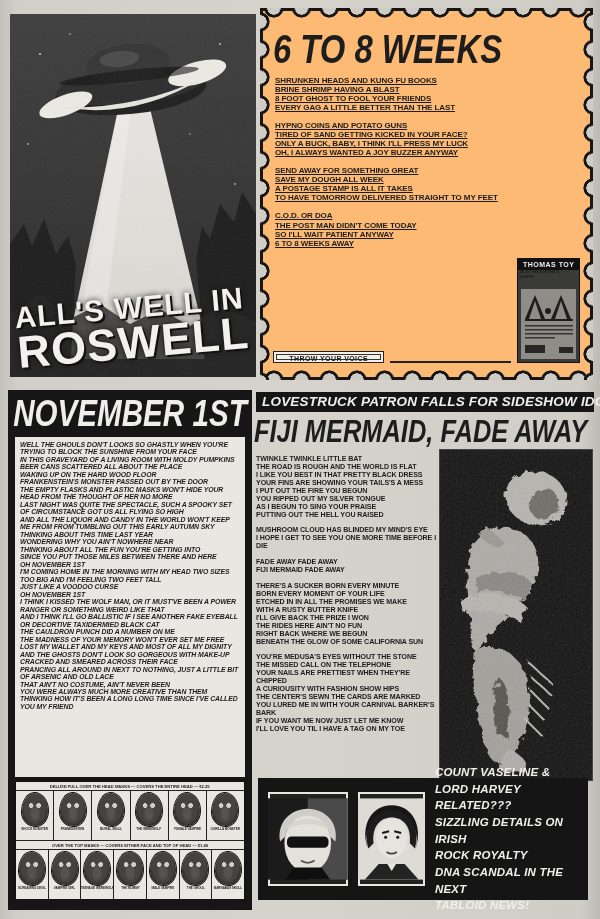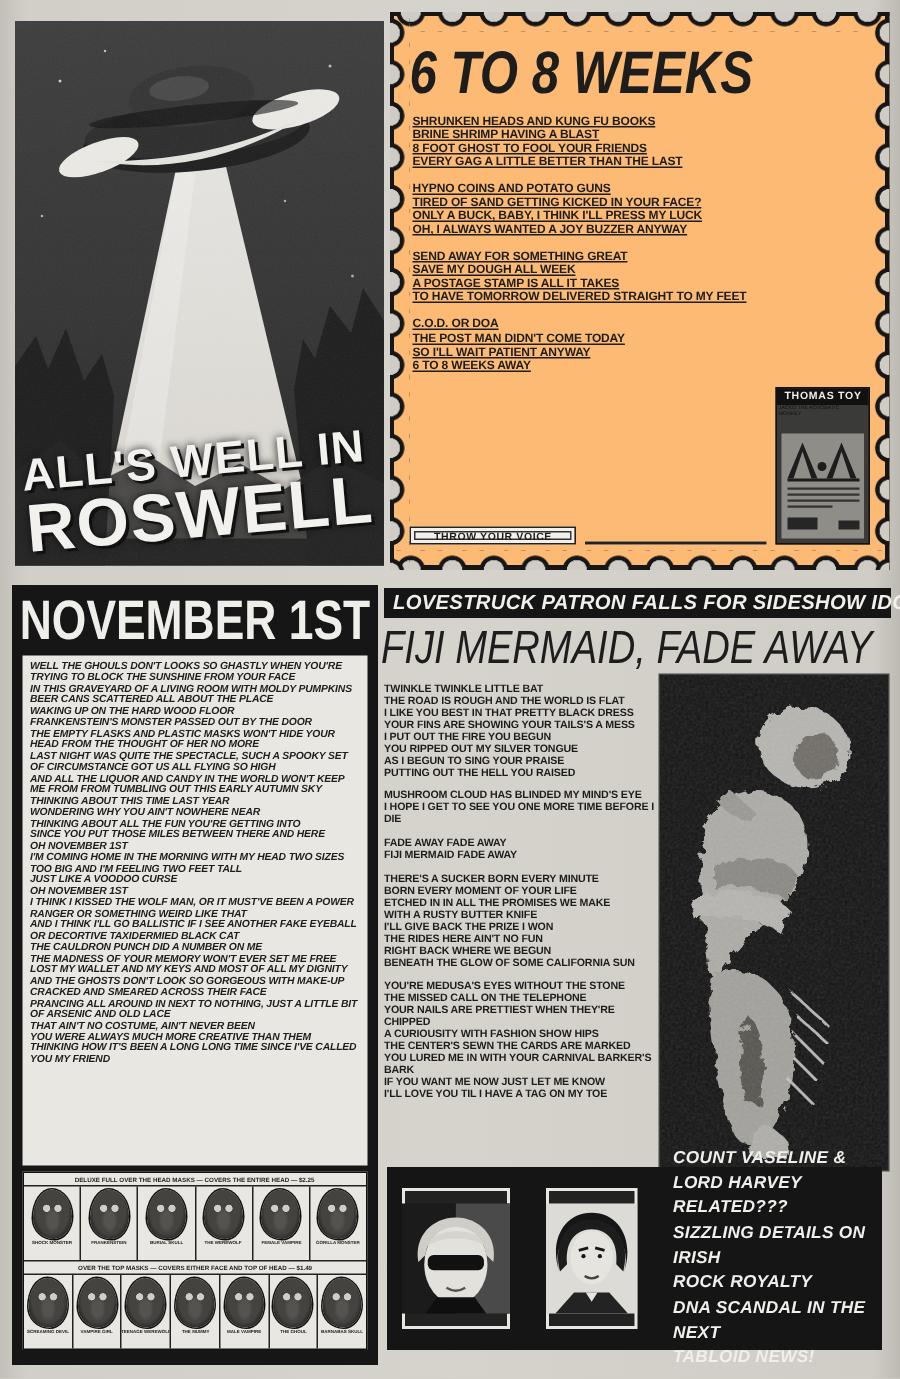--- a/index.html
+++ b/index.html
@@ -52,21 +52,21 @@
   .ad-title{font-weight:700;font-size:7px;text-align:center;letter-spacing:.4px;padding-top:3px;}
   .ranch-t1{font-weight:700;font-size:6.5px;text-align:left;}
   .ranch-t2{font-family:"Liberation Serif",serif;font-weight:700;font-size:11px;letter-spacing:.5px;line-height:.9;}
   .ranch-foot{font-weight:700;font-size:6.5px;letter-spacing:.3px;}
   .texas-badge{position:absolute;right:2px;bottom:18px;width:40px;height:38px;}
   .toy-head{background:#111;color:#eee;font-weight:700;font-size:7px;text-align:center;padding:2px 0;letter-spacing:.5px;}
   .toy-body{margin:3px 3px;background:#8f8d88;height:70px;position:relative;}
 
   
   .november{left:8px;top:390px;width:244px;height:520px;background:#161616;padding:0;}
-  .nov-head{height:47px;display:flex;align-items:center;justify-content:center;}
+  .nov-head{height:47px;display:flex;align-items:center;justify-content:center;font-style:italic;}
   .nov-head span{color:#efeeea;font-weight:800;font-size:37px;letter-spacing:0;white-space:nowrap;}
   .nov-body{position:absolute;left:7px;right:7px;top:47px;bottom:133px;background:#e9e7e2;padding:4px 5px;overflow:hidden;}
   .nov-lyrics{font-weight:700;font-style:italic;font-size:6.9px;line-height:1.085;letter-spacing:-.1px;}
   .masks{position:absolute;left:7px;right:7px;bottom:10px;height:117px;background:#e9e7e2;border:1px solid #111;}
   .mask-header{display:flex;justify-content:center;align-items:center;height:8px;border-bottom:1px solid #222;overflow:hidden;}
   .mask-header span{font-weight:700;font-size:8px;white-space:nowrap;transform:scale(.52);}
   .mask-row{display:flex;height:49px;border-bottom:1px solid #222;}
   .mask-row:last-child{border-bottom:none;}
   .mask-cell{flex:1;border-right:1px solid #222;display:flex;flex-direction:column;align-items:center;justify-content:flex-start;padding-top:2px;overflow:hidden;}
   .mask-cell:last-child{border-right:none;}
@@ -76,25 +76,25 @@
       radial-gradient(circle at 64% 38%, #cfcdc8 0 2.2px, transparent 2.6px),
       radial-gradient(ellipse at 50% 62%, #55534f 0 18%, transparent 30%),
       radial-gradient(ellipse at 50% 45%, #454340 0 58%, #222 78%);
     box-shadow:0 0 0 1px #111;}
   .mask-label{font-weight:700;font-size:6px;transform:scale(.5);white-space:nowrap;color:#222;}
 
   
   .fiji{left:256px;top:392px;width:338px;height:518px;}
   .kicker{background:#151515;color:#f1efeb;font-weight:700;font-style:italic;font-size:13.5px;
     padding:2px 6px 3px;letter-spacing:.2px;white-space:nowrap;}
-  .fiji-title{font-weight:400;font-style:italic;font-size:31px;margin:2px 0 6px -2px;white-space:nowrap;}
+  .fiji-title{font-weight:700;font-style:italic;font-size:31px;margin:2px 0 6px -2px;white-space:nowrap;}
   .fiji-cols{position:relative;height:330px;}
   .fiji-lyrics{width:180px;font-weight:700;font-size:7.1px;line-height:1.12;letter-spacing:-.1px;}
   .mermaid-img{position:absolute;right:2px;top:-6px;width:152px;height:330px;background:#141414;box-shadow:0 0 0 1px #444;}
-  .tabloid{position:absolute;left:2px;right:6px;top:386px;height:122px;background:#151515;display:flex;align-items:center;gap:24px;padding:0 10px;}
+  .tabloid{position:absolute;left:2px;right:6px;top:386px;height:122px;background:#151515;display:flex;align-items:center;gap:10px;padding:0 10px;}
   .photo{background:#222;box-shadow:0 0 0 2px #e9e7e2 inset;}
   .tab-text{color:#f1efeb;font-weight:700;font-style:italic;font-size:11.5px;line-height:1.45;letter-spacing:.2px;}
 </style>
 </head>
 <body>
 
 <div class="abs poster">
   <svg width="246" height="363" viewBox="0 0 246 363">
     <defs>
       <linearGradient id="sky" x1="0" y1="0" x2="0" y2="1">

